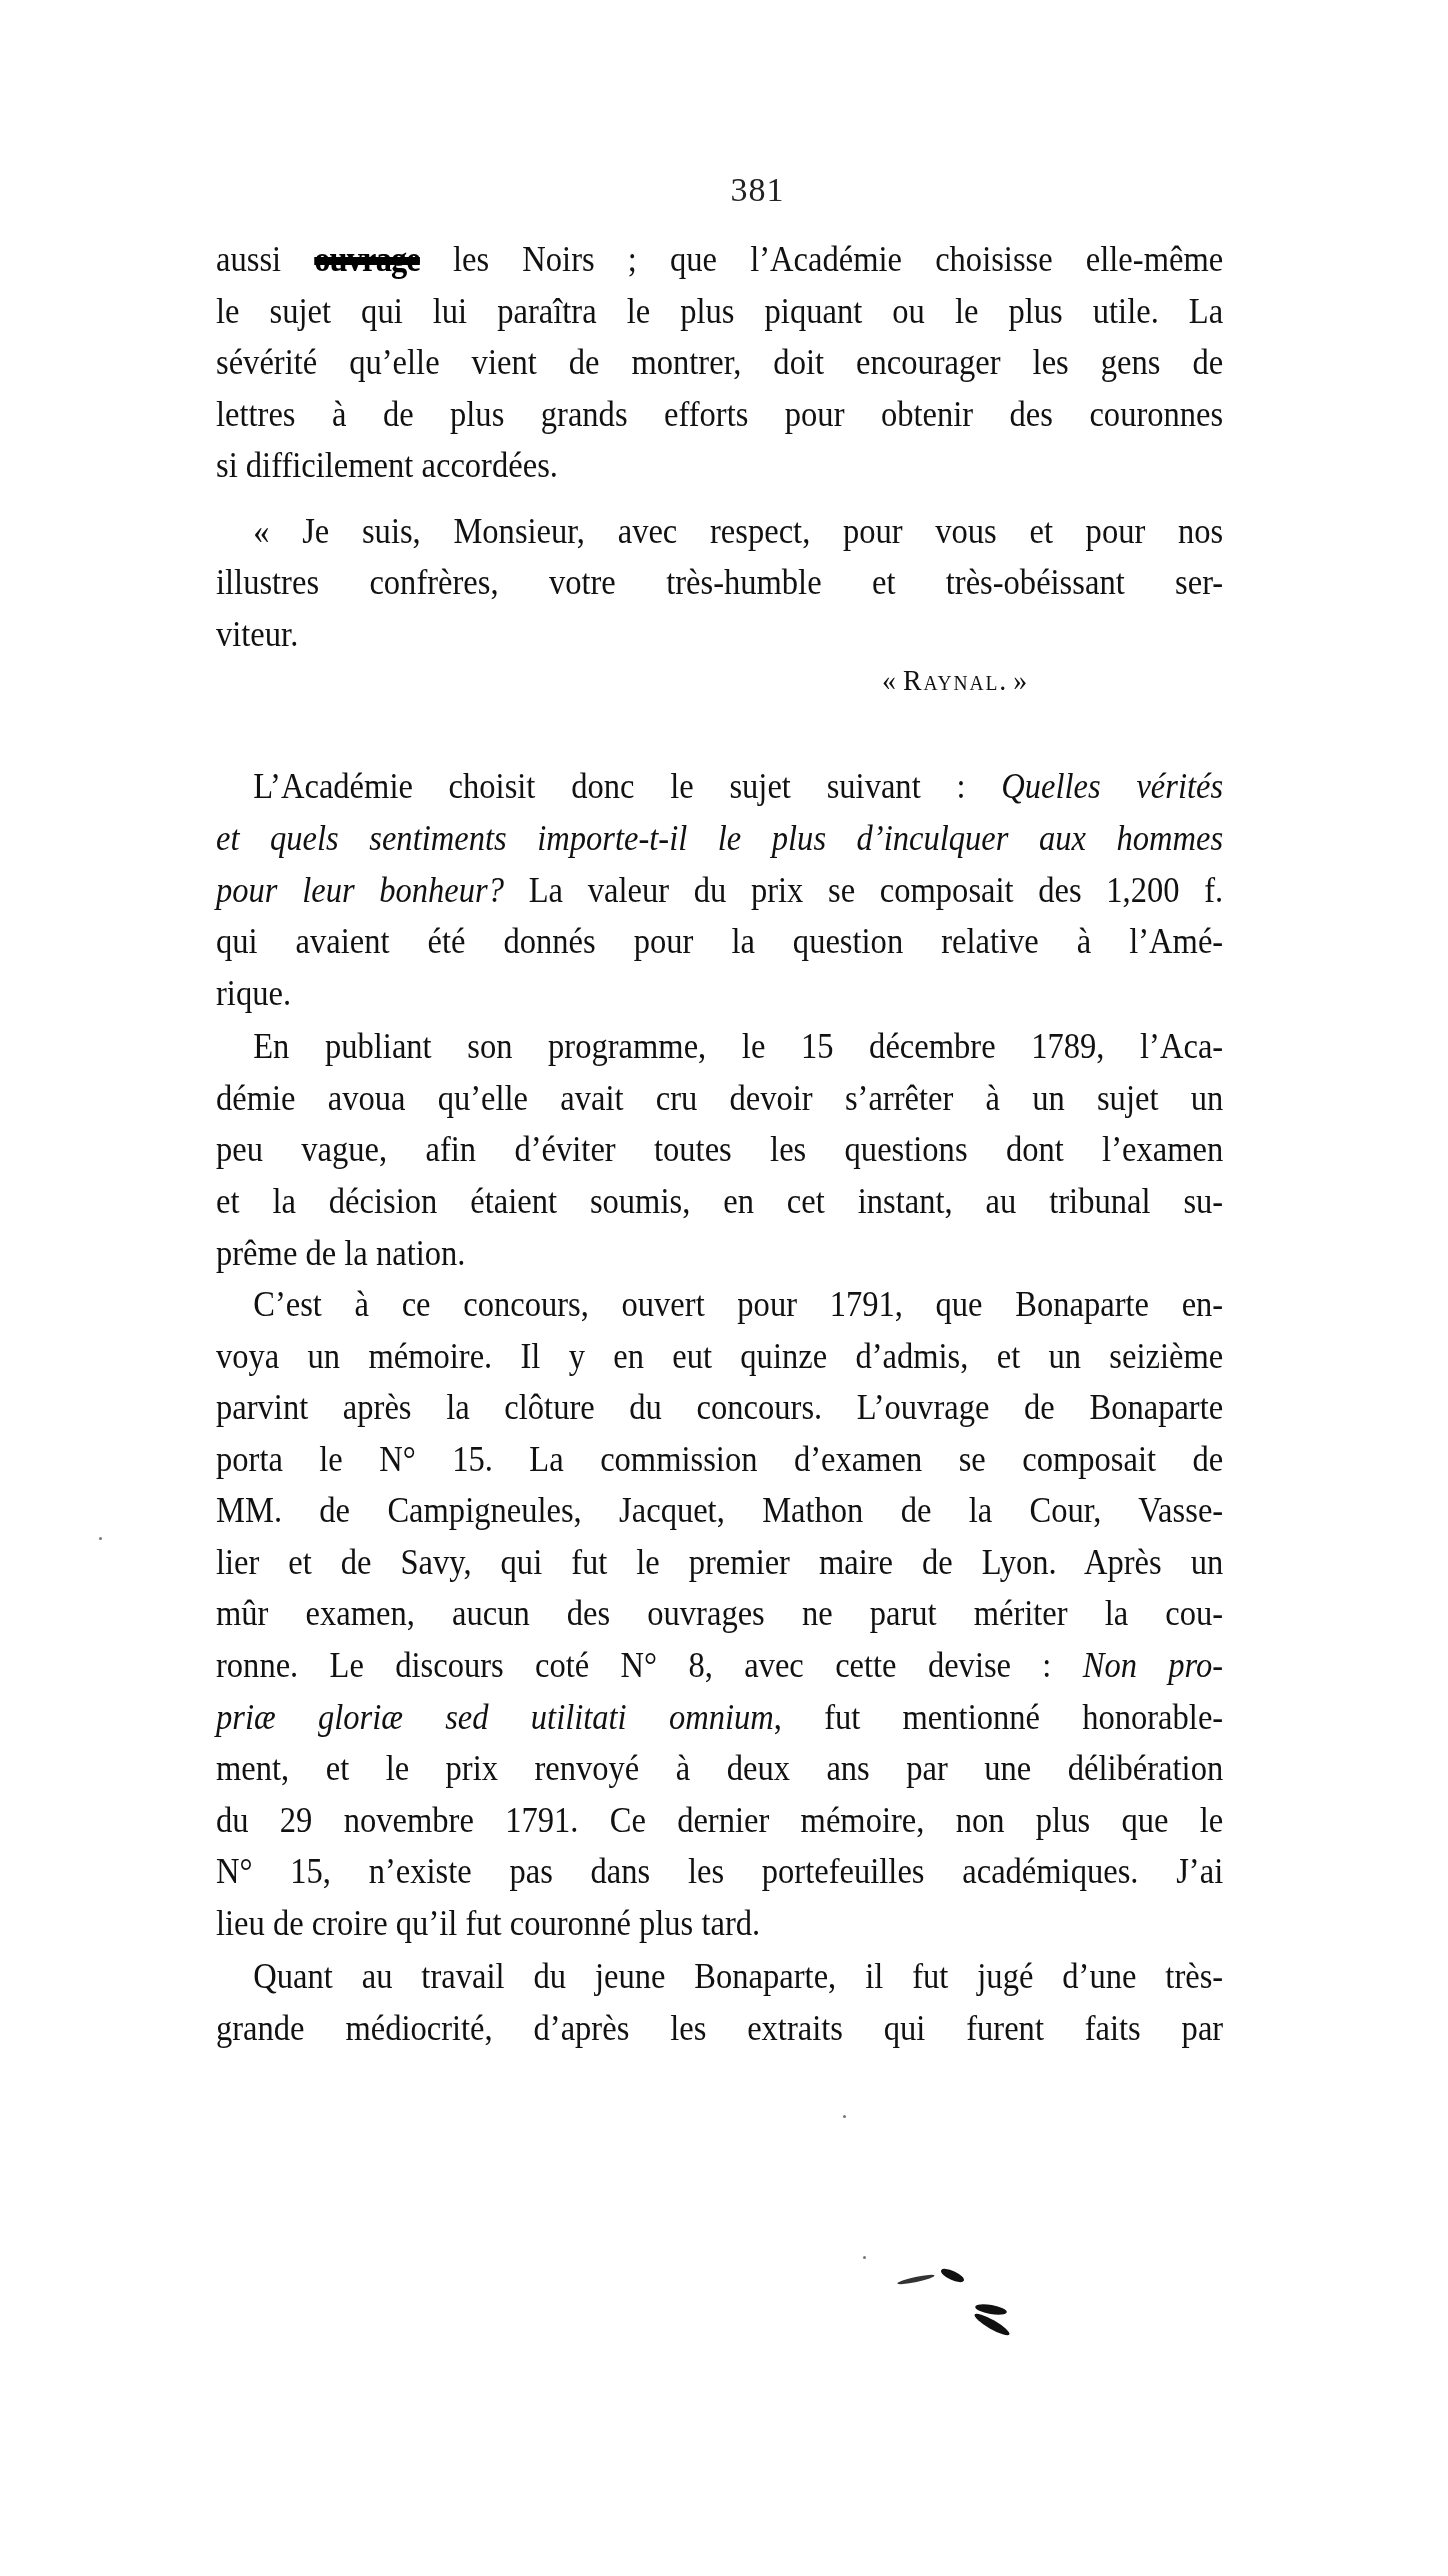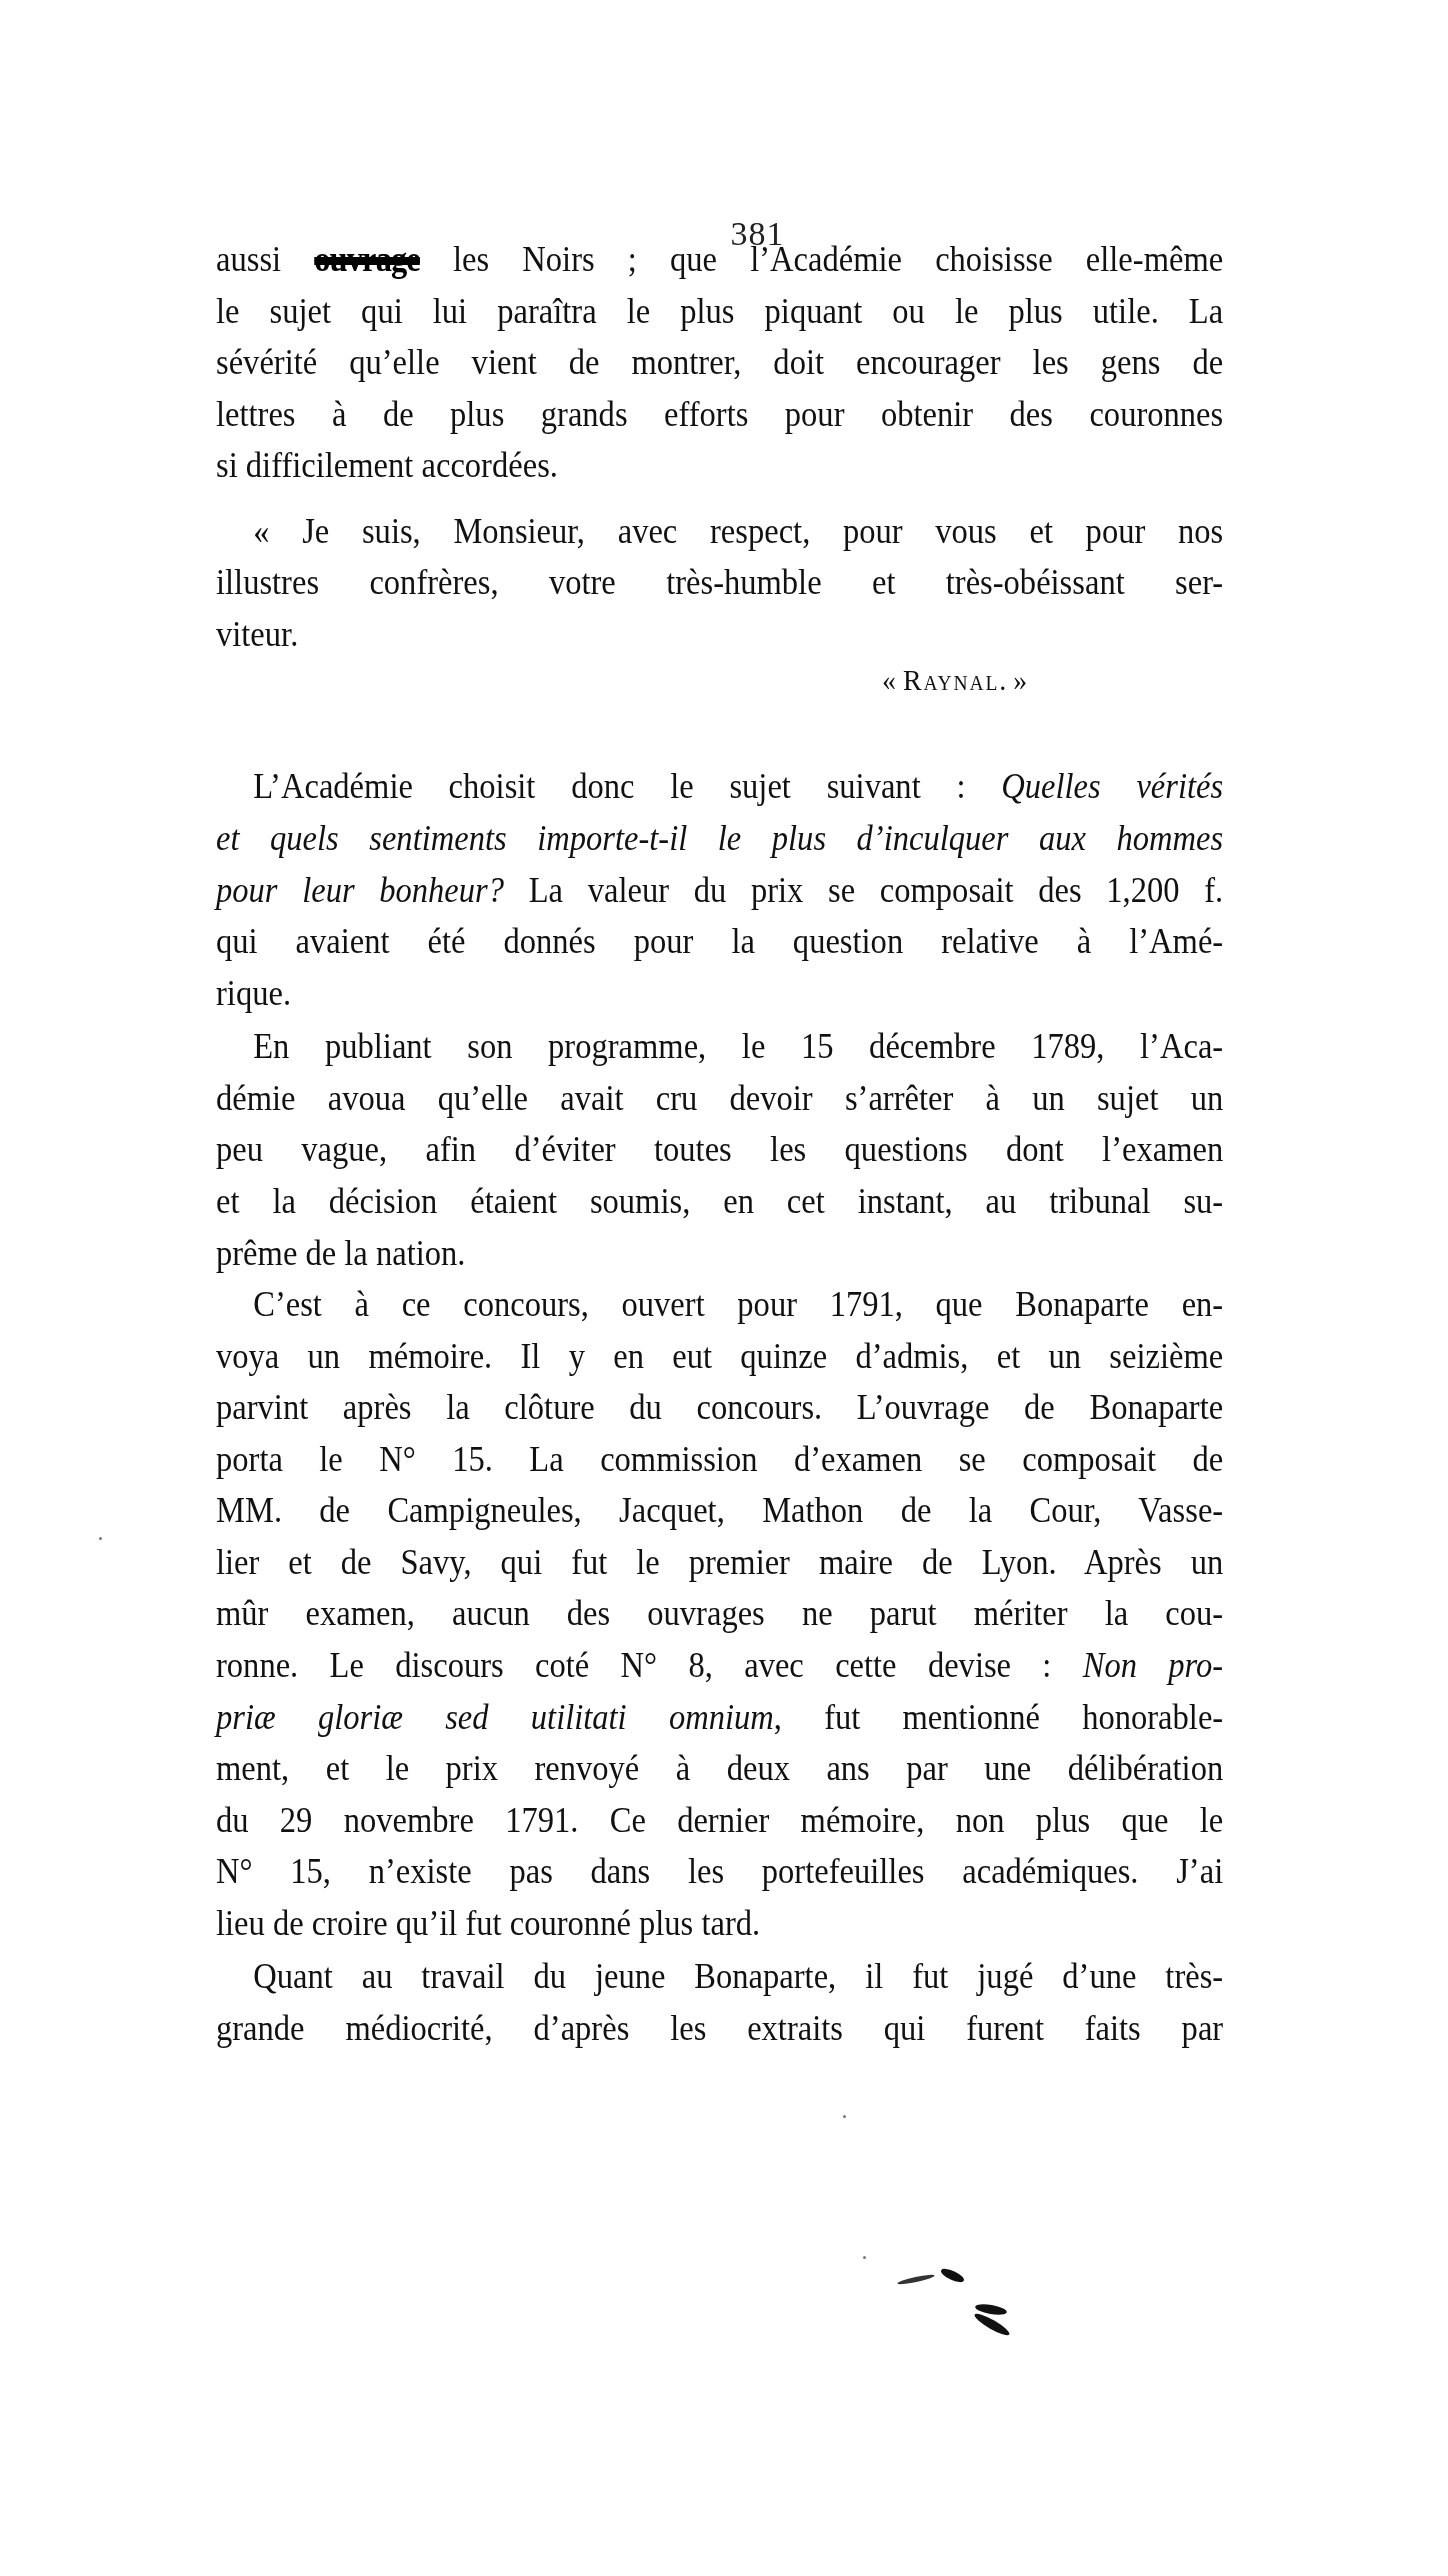--- a/index.html
+++ b/index.html
@@ -23,21 +23,20 @@
     }
     .page-number {
       position: absolute;
       left: 0;
       width: 1083px;
       top: 171px;
       text-align: center;
       font-size: 34px;
       letter-spacing: 1px;
       color: #222;
-      margin-top: 44px;
     }
     .line {
       position: absolute;
       left: 0;
       width: 1083px;
       font-size: 35px;
       line-height: 52px;
       white-space: nowrap;
       text-align: justify;
       text-align-last: justify;

